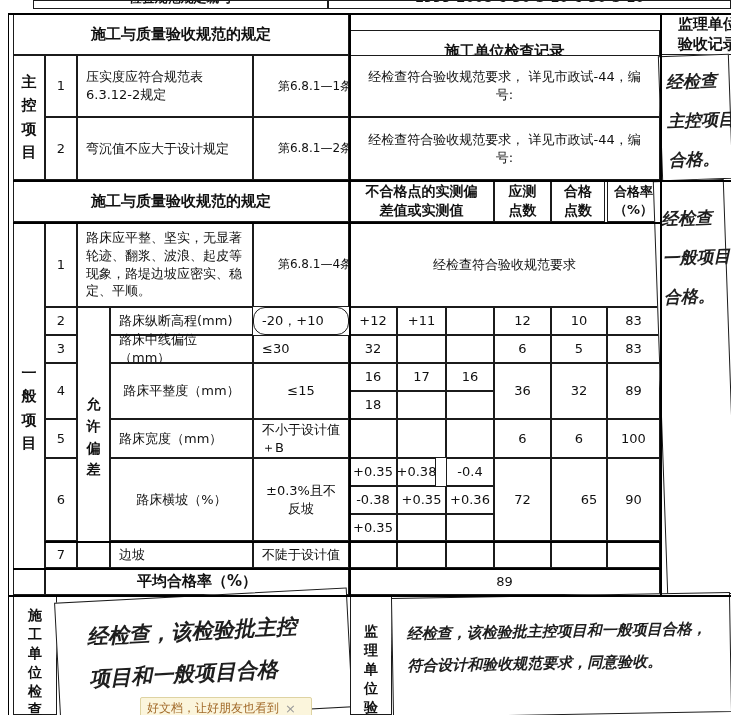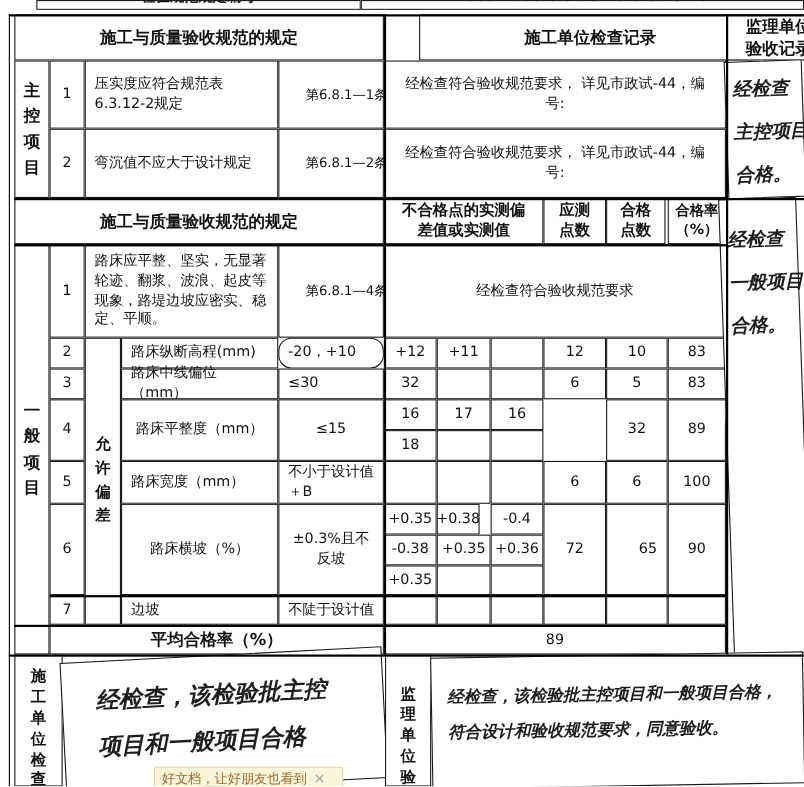--- a/index.html
+++ b/index.html
@@ -35,21 +35,21 @@
 <div id="screen">
 
   <div class="cell clip" style="left:33px;top:0;width:295px;height:9px;">
     <span class="inner">检验规范规定编号</span>
   </div>
   <div class="cell clip" style="left:328px;top:0;width:403px;height:9px;">
     <span class="inner">1999-2008-6-30-5-10-6-30-5-10</span>
   </div>
 
   <div class="cell bold f15" style="left:13px;top:13px;width:336px;height:42px;">施工与质量验收规范的规定</div>
-  <div class="cell bold f15" style="left:349px;top:13px;width:311px;height:42px;margin-left:32px;">施工单位检查记录</div>
+  <div class="cell bold f15" style="left:349px;top:30px;width:311px;height:42px;">施工单位检查记录</div>
   <div class="cell bold f15 padh" style="left:660px;top:13px;width:96px;height:42px;">监理单位验收记录</div>
 
   <div class="cell vstack" style="left:13px;top:55px;width:32px;height:125px;">主控项目</div>
 
   <div class="cell" style="left:45px;top:55px;width:32px;height:62px;">1</div>
   <div class="cell left" style="left:77px;top:55px;width:176px;height:62px;">压实度应符合规范表 6.3.12-2规定</div>
   <div class="cell f12" style="left:253px;top:55px;width:96px;height:62px;">第6.8.1—1条</div>
   <div class="cell padh" style="left:349px;top:55px;width:311px;height:62px;">经检查符合验收规范要求，  详见市政试-44，编号:</div>
 
   <div class="cell" style="left:45px;top:117px;width:32px;height:63px;">2</div>
@@ -100,20 +100,21 @@
 
   <div class="cell" style="left:45px;top:363px;width:32px;height:56px;">4</div>
   <div class="cell" style="left:110px;top:363px;width:143px;height:56px;">路床平整度（mm）</div>
   <div class="cell" style="left:253px;top:363px;width:96px;height:56px;">≤15</div>
   <div class="cell" style="left:349px;top:363px;width:48px;height:28px;">16</div>
   <div class="cell" style="left:397px;top:363px;width:49px;height:28px;">17</div>
   <div class="cell" style="left:446px;top:363px;width:48px;height:28px;">16</div>
   <div class="cell" style="left:349px;top:391px;width:48px;height:28px;">18</div>
   <div class="cell" style="left:397px;top:391px;width:49px;height:28px;"></div>
   <div class="cell" style="left:446px;top:391px;width:48px;height:28px;"></div>
+  <div class="cell" style="left:494px;top:363px;width:57px;height:56px;">36</div>
   <div class="cell" style="left:551px;top:363px;width:56px;height:56px;">32</div>
   <div class="cell" style="left:607px;top:363px;width:53px;height:56px;">89</div>
 
   <div class="cell" style="left:45px;top:419px;width:32px;height:39px;">5</div>
   <div class="cell left" style="left:253px;top:419px;width:96px;height:39px;">不小于设计值＋B</div>
   <div class="cell left" style="left:110px;top:419px;width:143px;height:39px;">路床宽度（mm）</div>
   <div class="cell" style="left:349px;top:419px;width:48px;height:39px;"></div>
   <div class="cell" style="left:397px;top:419px;width:49px;height:39px;"></div>
   <div class="cell" style="left:446px;top:419px;width:48px;height:39px;"></div>
   <div class="cell" style="left:494px;top:419px;width:57px;height:39px;">6</div>

